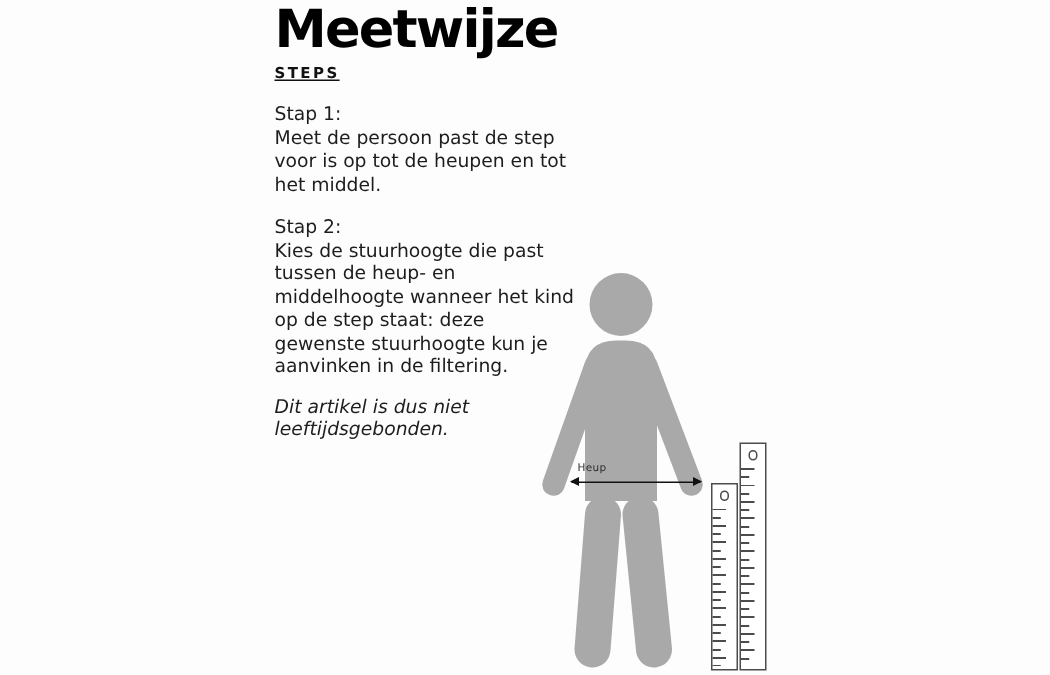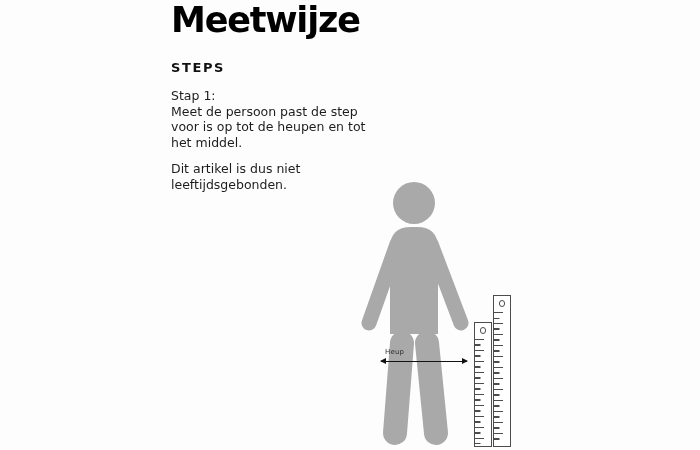--- a/index.html
+++ b/index.html
@@ -7,45 +7,47 @@
     position:relative;
     width:700px;height:450px;
     background:#fdfdfd;
     overflow:hidden;
     font-family:"DejaVu Sans","Liberation Sans",sans-serif;
     color:#1d1d1d;
   }
 
   
   .text-col{
-    position:absolute;left:171px;top:0;width:225px;
+    position:absolute;left:183px;top:0;width:225px;
   }
   .title{
     margin:0;
     font-size:35px;
     font-weight:bold;
     letter-spacing:-1.2px;
     color:#000;
     line-height:40px;
   }
   .subtitle{
-    margin-top:20px;
-    font-size:13px;
+    margin-top:4px;
+    font-size:10px;
     font-weight:bold;
     letter-spacing:1.6px;
     color:#111;
+    text-decoration:underline;
   }
   .para{
     margin-top:13px;
     font-size:12.5px;
     line-height:15.5px;
     white-space:pre-line;
     color:#1d1d1d;
   }
   .para.note{
+    font-style:italic;
     margin-top:11px;
   }
 
   
   .fig-svg{position:absolute;left:0;top:0;width:700px;height:450px;}
 
   
   .ruler{
     position:absolute;
     box-sizing:border-box;
@@ -93,34 +95,41 @@
     content:"";
     position:absolute;
     top:-2.8px;
     width:0;height:0;
     border-top:3.5px solid transparent;
     border-bottom:3.5px solid transparent;
   }
   .measure .m-line::before{left:-1px;border-right:6px solid #111;}
   .measure .m-line::after{right:-1px;border-left:6px solid #111;}
   .measure-middel{left:381px;top:283px;width:107px;}
-  .measure-heup{left:381px;top:309px;width:86px;margin-top:40px;}
+  .measure-heup{left:381px;top:309px;width:86px;}
 </style>
 </head>
 <body>
 
 <div id="canvas">
 
   <div class="text-col">
     <h1 class="title">Meetwijze</h1>
     <div class="subtitle">STEPS</div>
     <div class="para">Stap 1:
 Meet de persoon past de step
 voor is op tot de heupen en tot
 het middel.</div>
+    <div class="para">Stap 2:
+Kies de stuurhoogte die past
+tussen de heup- en
+middelhoogte wanneer het kind
+op de step staat: deze
+gewenste stuurhoogte kun je
+aanvinken in de filtering.</div>
     <div class="para note">Dit artikel is dus niet
 leeftijdsgebonden.</div>
   </div>
 
   <svg class="fig-svg" viewBox="0 0 700 450" aria-hidden="true">
     <g fill="#a9a9a9" stroke="none">
 
       <circle cx="414" cy="203" r="21"></circle>
 
       <path d="M390 334 V248 Q390 227 411 227 H417 Q438 227 438 248 V334 Z"></path>

